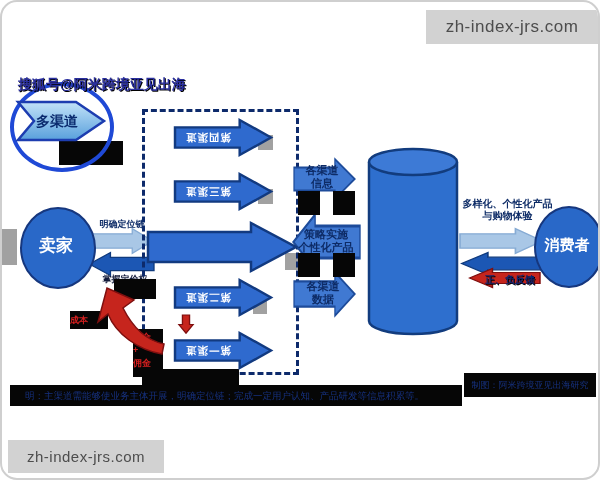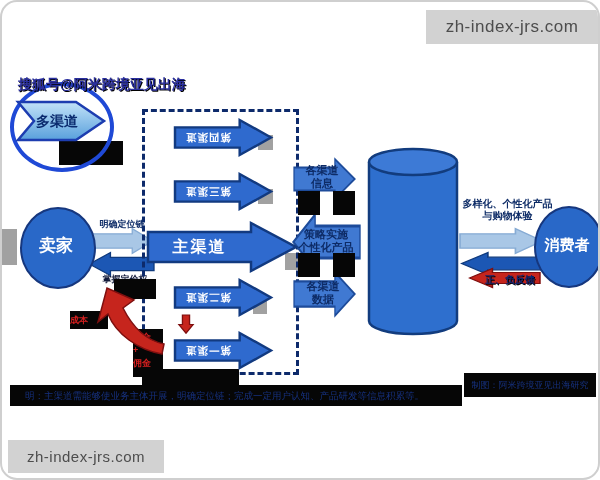--- a/index.html
+++ b/index.html
@@ -85,21 +85,20 @@
   <svg class="ar" style="left:173px;top:171px;width:98px;height:37px;z-index:3;" viewBox="0 0 100 40" preserveAspectRatio="none">
     <polygon points="0,9 66,9 66,1 98,20 66,39 66,31 0,31" fill="#2f6ace" stroke="#123a80" stroke-width="2.5"></polygon>
   </svg>
   <div class="alabel" style="left:173px;top:171px;width:66px;height:37px;line-height:37px;font-size:10.5px;z-index:3;letter-spacing:1px;">
     <span class="flip">第三渠道</span>
   </div>
 
   <svg class="ar" style="left:146px;top:219px;width:150px;height:52px;z-index:3;" viewBox="0 0 150 52" preserveAspectRatio="none">
     <polygon points="0,11 103,11 103,2 148,26 103,50 103,41 0,41" fill="#2f6ace" stroke="#123a80" stroke-width="2.5"></polygon>
   </svg>
-  <div class="alabel" style="left:146px;top:219px;width:103px;height:52px;line-height:52px;font-size:16px;z-index:3;letter-spacing:2px;">主渠道</div>
 
   <svg class="ar" style="left:173px;top:277px;width:98px;height:37px;z-index:3;" viewBox="0 0 100 40" preserveAspectRatio="none">
     <polygon points="0,9 66,9 66,1 98,20 66,39 66,31 0,31" fill="#2f6ace" stroke="#123a80" stroke-width="2.5"></polygon>
   </svg>
   <div class="alabel" style="left:173px;top:277px;width:66px;height:37px;line-height:37px;font-size:10.5px;z-index:3;letter-spacing:1px;">
     <span class="flip">第二渠道</span>
   </div>
 
   <svg class="ar" style="left:176px;top:313px;width:16px;height:19px;z-index:4;" viewBox="0 0 18 24" preserveAspectRatio="none">
     <polygon points="5,0 13,0 13,12 17,12 9,23 1,12 5,12" fill="#c6251d" stroke="#7e0f0f" stroke-width="1.5"></polygon>

